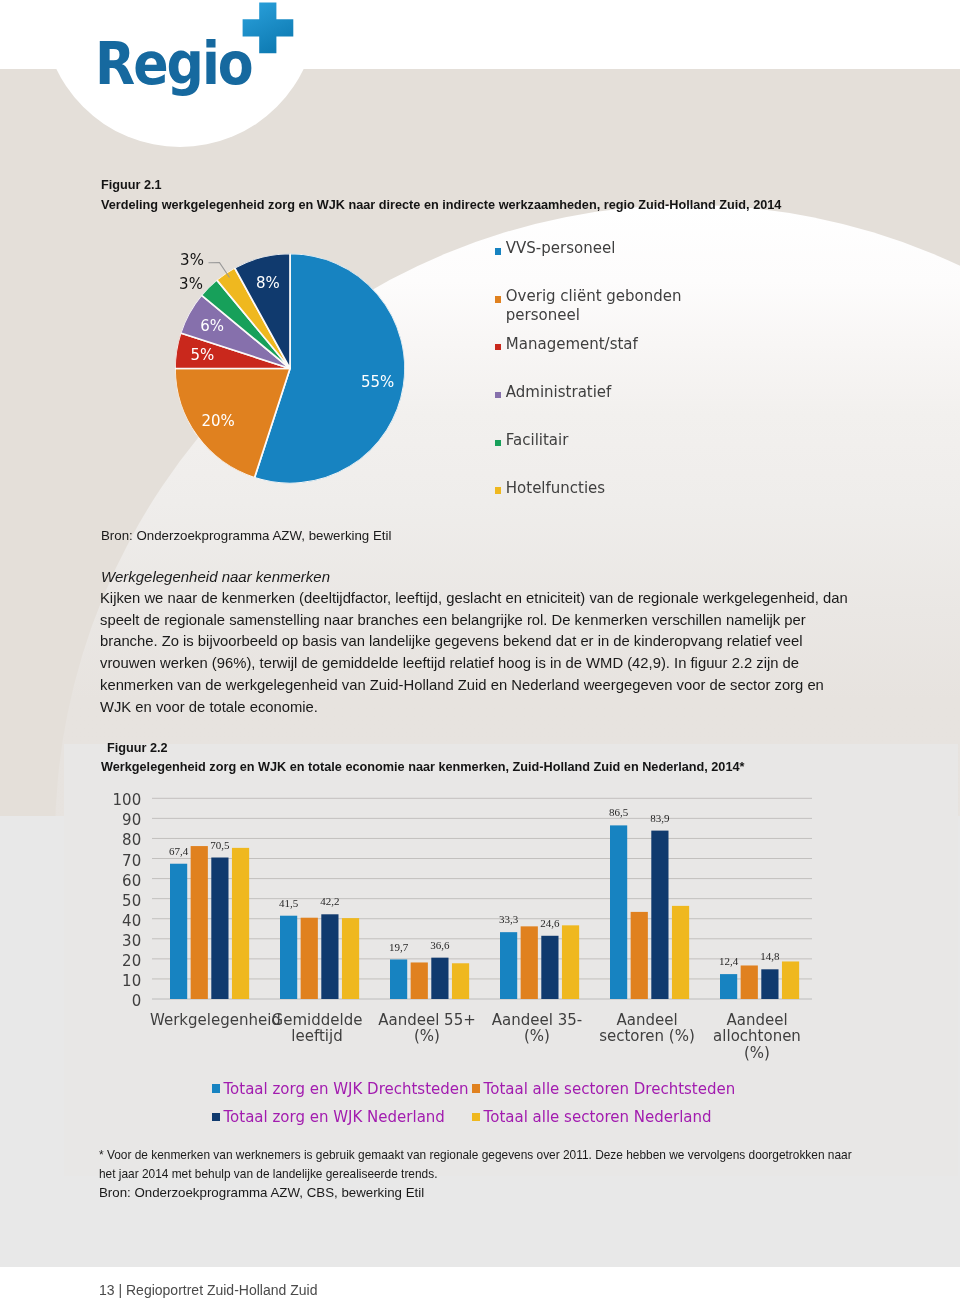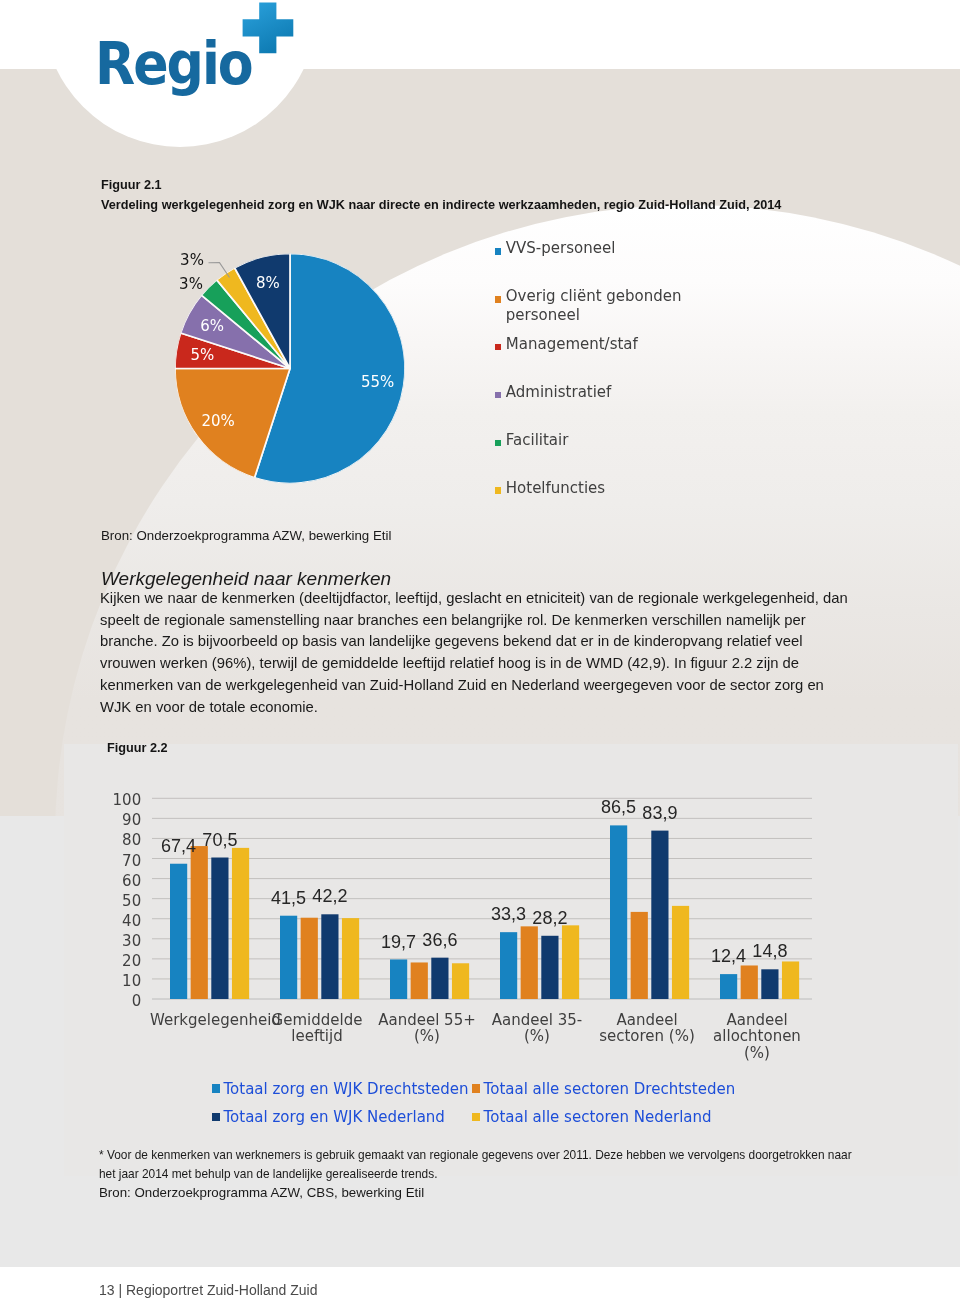--- a/index.html
+++ b/index.html
@@ -5,28 +5,28 @@
 
 html,body{margin:0;padding:0;}
 body{width:960px;height:1304px;background:#fff;position:relative;overflow:hidden;
      font-family:"Liberation Sans",sans-serif;-webkit-font-smoothing:antialiased;}
 #bg{position:absolute;left:0;top:0;}
 .lay{position:absolute;left:0;top:0;width:960px;height:1304px;}
 #logo-word{position:absolute;left:95px;top:36px;font-size:59px;font-weight:bold;color:#16699f;
      letter-spacing:-2.3px;font-family:"DejaVu Sans",sans-serif;line-height:56px;
      transform:scaleX(0.885);transform-origin:0 0;}
 .ctick{position:absolute;width:44px;text-align:right;transform:translateY(-41%);font-size:15px;color:#3f3f3f;font-family:"DejaVu Sans",sans-serif;}
-.cdlab{position:absolute;transform:translate(-50%,-100%);font-size:18px;color:#262626;font-family:Liberation Sans, sans-serif;white-space:nowrap;}
+.cdlab{position:absolute;transform:translate(-50%,-100%);font-size:11px;color:#262626;font-family:Liberation Serif, serif;white-space:nowrap;}
 .ccat{position:absolute;transform:translateX(-50%);text-align:center;font-size:15px;color:#3f3f3f;font-family:"DejaVu Sans",sans-serif;line-height:16.9px;}
-.clegb{position:absolute;left:12px;top:0;font-size:15px;color:#1d4ed8;font-family:"DejaVu Sans",sans-serif;white-space:nowrap;}
+.clegb{position:absolute;left:12px;top:0;font-size:15px;color:#a21caf;font-family:"DejaVu Sans",sans-serif;white-space:nowrap;}
 .clegp{position:absolute;left:11.3px;top:-8.4px;font-size:15px;color:#3f3f3f;font-family:"DejaVu Sans",sans-serif;white-space:pre-line;line-height:19px;display:block;width:210px;}
 .fignum{position:absolute;font-size:12.7px;font-weight:bold;color:#141414;white-space:nowrap;}
 .figtitle{position:absolute;font-size:12.7px;font-weight:bold;color:#141414;white-space:nowrap;}
 .src{position:absolute;font-size:13.3px;color:#1a1a1a;white-space:nowrap;}
-.bodyhead{position:absolute;font-size:19px;font-style:italic;color:#1a1a1a;white-space:nowrap;}
+.bodyhead{position:absolute;font-size:15px;font-style:italic;color:#1a1a1a;white-space:nowrap;}
 .bodytext{position:absolute;font-size:14.8px;color:#1a1a1a;line-height:21.7px;text-align:left;}
 .foot{position:absolute;font-size:11.9px;color:#1a1a1a;line-height:18.8px;}
 .pgfoot{position:absolute;font-size:14px;color:#4a4a4a;}
 </style>
 </head>
 <body>
 
 <svg id="bg" width="960" height="1304" viewBox="0 0 960 1304" xmlns="http://www.w3.org/2000/svg">
  <defs>
   <linearGradient id="swooshGrad" gradientUnits="userSpaceOnUse" x1="689" y1="205" x2="689" y2="1473">
@@ -116,20 +116,21 @@
     <span class="clegp">Hotelfuncties</span>
   </div>
   <div class="src" style="left:101px;top:528px;">Bron: Onderzoekprogramma AZW, bewerking Etil</div>
 </div>
 <div class="lay">
   <div class="bodyhead" style="left:101px;top:568px;">Werkgelegenheid naar kenmerken</div>
   <div class="bodytext" style="left:100px;top:588px;width:758px;">Kijken we naar de kenmerken (deeltijdfactor, leeftijd, geslacht en etniciteit) van de regionale werkgelegenheid, dan speelt de regionale samenstelling naar branches een belangrijke rol. De kenmerken verschillen namelijk per branche. Zo is bijvoorbeeld op basis van landelijke gegevens bekend dat er in de kinderopvang relatief veel vrouwen werken (96%), terwijl de gemiddelde leeftijd relatief hoog is in de WMD (42,9). In figuur 2.2 zijn de kenmerken van de werkgelegenheid van Zuid-Holland Zuid en Nederland weergegeven voor de sector zorg en WJK en voor de totale economie.</div>
 </div>
 <div class="lay">
   <div class="fignum" style="left:101px;top:741px;margin-left:6px;">Figuur 2.2</div>
+  <div class="figtitle" style="left:101px;top:760px;">Werkgelegenheid zorg en WJK en totale economie naar kenmerken, Zuid-Holland Zuid en Nederland, 2014*</div>
   <svg style="position:absolute;left:0;top:0;" width="960" height="1304" viewBox="0 0 960 1304">
    <g>
     <line x1="152.0" y1="798.30" x2="812.0" y2="798.30" stroke="#c2c0be" stroke-width="1"></line>
     <line x1="152.0" y1="818.37" x2="812.0" y2="818.37" stroke="#c2c0be" stroke-width="1"></line>
     <line x1="152.0" y1="838.44" x2="812.0" y2="838.44" stroke="#c2c0be" stroke-width="1"></line>
     <line x1="152.0" y1="858.51" x2="812.0" y2="858.51" stroke="#c2c0be" stroke-width="1"></line>
     <line x1="152.0" y1="878.58" x2="812.0" y2="878.58" stroke="#c2c0be" stroke-width="1"></line>
     <line x1="152.0" y1="898.65" x2="812.0" y2="898.65" stroke="#c2c0be" stroke-width="1"></line>
     <line x1="152.0" y1="918.72" x2="812.0" y2="918.72" stroke="#c2c0be" stroke-width="1"></line>
     <line x1="152.0" y1="938.79" x2="812.0" y2="938.79" stroke="#c2c0be" stroke-width="1"></line>
@@ -175,21 +176,21 @@
   <div class="ctick" style="left:97.2px;top:958.9px;">20</div>
   <div class="ctick" style="left:97.2px;top:978.9px;">10</div>
   <div class="ctick" style="left:97.2px;top:999.0px;">0</div>
   <div class="cdlab" style="left:178.6px;top:856.7px;">67,4</div>
   <div class="cdlab" style="left:219.9px;top:850.5px;">70,5</div>
   <div class="cdlab" style="left:288.6px;top:908.7px;">41,5</div>
   <div class="cdlab" style="left:329.9px;top:907.3px;">42,2</div>
   <div class="cdlab" style="left:398.6px;top:952.5px;">19,7</div>
   <div class="cdlab" style="left:439.9px;top:950.7px;">36,6</div>
   <div class="cdlab" style="left:508.6px;top:925.2px;">33,3</div>
-  <div class="cdlab" style="left:549.9px;top:928.8px;">28,2</div>
+  <div class="cdlab" style="left:549.9px;top:928.8px;">24,6</div>
   <div class="cdlab" style="left:618.6px;top:818.4px;">86,5</div>
   <div class="cdlab" style="left:659.9px;top:823.6px;">83,9</div>
   <div class="cdlab" style="left:728.6px;top:967.1px;">12,4</div>
   <div class="cdlab" style="left:769.9px;top:962.3px;">14,8</div>
   <div class="ccat" style="left:207.0px;top:1011.5px;width:114.0px;">Werkgelegenheid</div>
   <div class="ccat" style="left:317.0px;top:1011.5px;width:114.0px;">Gemiddelde leeftijd</div>
   <div class="ccat" style="left:427.0px;top:1011.5px;width:114.0px;">Aandeel 55+ (%)</div>
   <div class="ccat" style="left:537.0px;top:1011.5px;width:114.0px;">Aandeel 35- (%)</div>
   <div class="ccat" style="left:647.0px;top:1011.5px;width:114.0px;">Aandeel sectoren (%)</div>
   <div class="ccat" style="left:757.0px;top:1011.5px;width:114.0px;">Aandeel allochtonen (%)</div>

